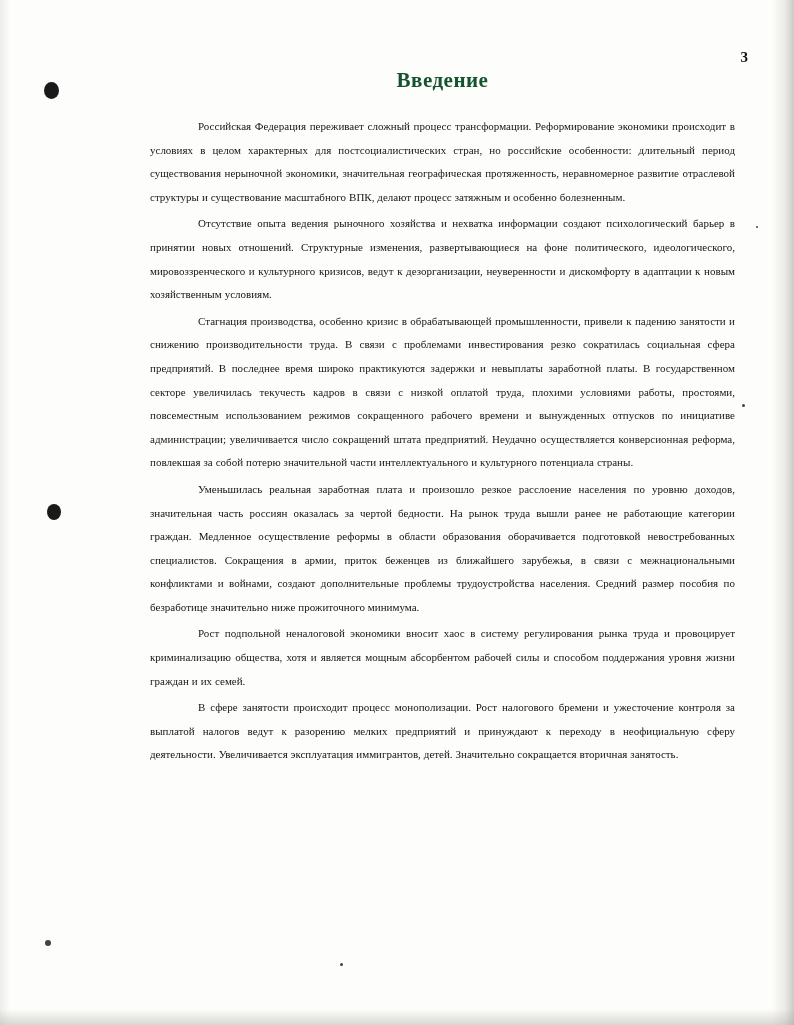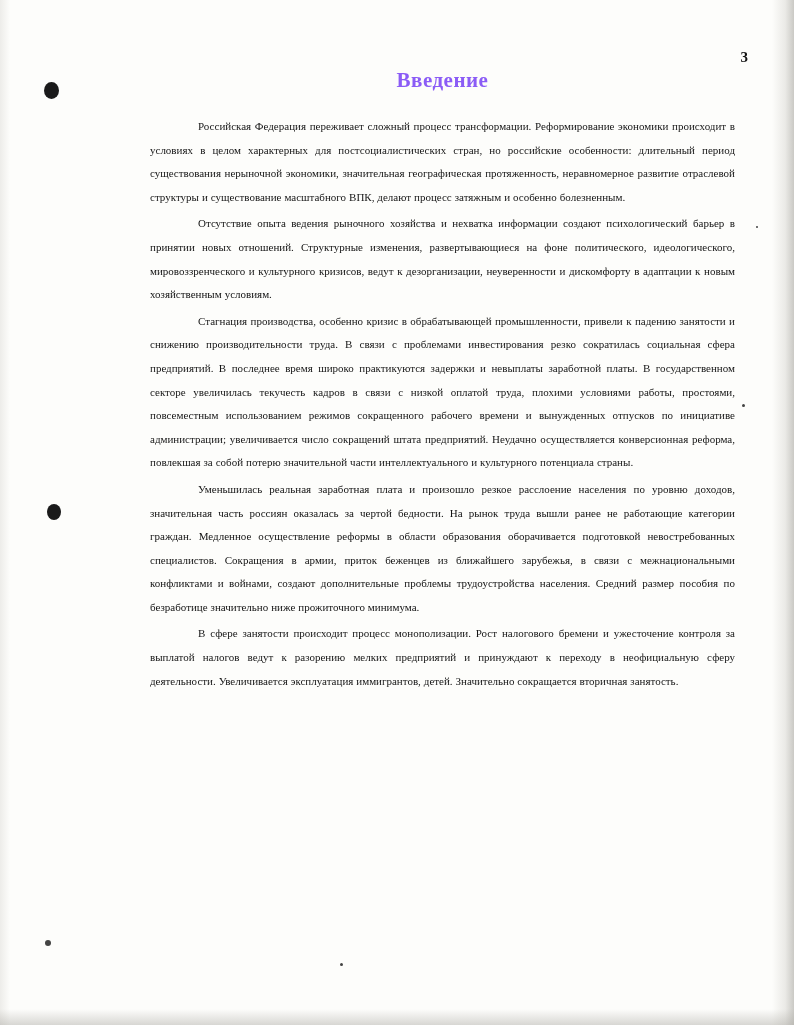--- a/index.html
+++ b/index.html
@@ -76,21 +76,21 @@
     width: 585px;
   }
 
   .doc-title {
     text-align: center;
     font-family: "Liberation Serif", serif;
     font-size: 21px;
     font-weight: bold;
     letter-spacing: 0.5px;
     margin: 0 0 22px 0;
-    color: #8b5cf6;
+    color: #14532d;
   }
 
   p.para {
     margin: 0 0 3px 0;
     text-indent: 48px;
     text-align: justify;
     font-size: 11px;
     line-height: 23.6px;
     color: #141414;
     word-spacing: 0.2px;
@@ -119,17 +119,18 @@
 
   <div class="page-number">3</div>
 
   <div class="content">
     <h1 class="doc-title">Введение</h1>
 
     <p class="para">Российская Федерация переживает сложный процесс трансформации. Реформирование экономики происходит в условиях в целом характерных для постсоциалистических стран, но российские особенности: длительный период существования нерыночной экономики, значительная географическая протяженность, неравномерное развитие отраслевой структуры и существование масштабного ВПК, делают процесс затяжным и особенно болезненным.</p>
     <p class="para">Отсутствие опыта ведения рыночного хозяйства и нехватка информации создают психологический барьер в принятии новых отношений. Структурные изменения, развертывающиеся на фоне политического, идеологического, мировоззренческого и культурного кризисов, ведут к дезорганизации, неуверенности и дискомфорту в адаптации к новым хозяйственным условиям.</p>
     <p class="para">Стагнация производства, особенно кризис в обрабатывающей промышленности, привели к падению занятости и снижению производительности труда. В связи с проблемами инвестирования резко сократилась социальная сфера предприятий. В последнее время широко практикуются задержки и невыплаты заработной платы. В государственном секторе увеличилась текучесть кадров в связи с низкой оплатой труда, плохими условиями работы, простоями, повсеместным использованием режимов сокращенного рабочего времени и вынужденных отпусков по инициативе администрации; увеличивается число сокращений штата предприятий. Неудачно осуществляется конверсионная реформа, повлекшая за собой потерю значительной части интеллектуального и культурного потенциала страны.</p>
     <p class="para">Уменьшилась реальная заработная плата и произошло резкое расслоение населения по уровню доходов, значительная часть россиян оказалась за чертой бедности. На рынок труда вышли ранее не работающие категории граждан. Медленное осуществление реформы в области образования оборачивается подготовкой невостребованных специалистов. Сокращения в армии, приток беженцев из ближайшего зарубежья, в связи с межнациональными конфликтами и войнами, создают дополнительные проблемы трудоустройства населения. Средний размер пособия по безработице значительно ниже прожиточного минимума.</p>
+    <p class="para">Рост подпольной неналоговой экономики вносит хаос в систему регулирования рынка труда и провоцирует криминализацию общества, хотя и является мощным абсорбентом рабочей силы и способом поддержания уровня жизни граждан и их семей.</p>
     <p class="para">В сфере занятости происходит процесс монополизации. Рост налогового бремени и ужесточение контроля за выплатой налогов ведут к разорению мелких предприятий и принуждают к переходу в неофициальную сферу деятельности. Увеличивается эксплуатация иммигрантов, детей. Значительно сокращается вторичная занятость.</p>
 
   </div>
 
 </div>
 
 </body></html>

